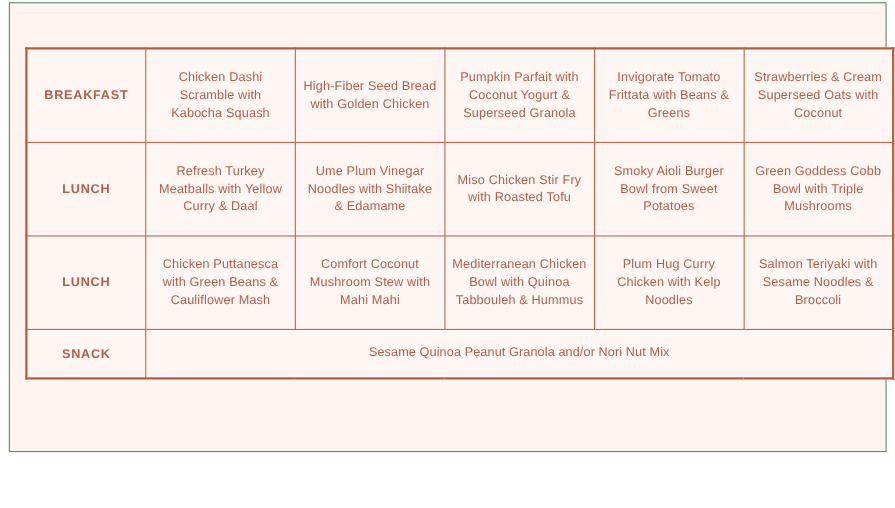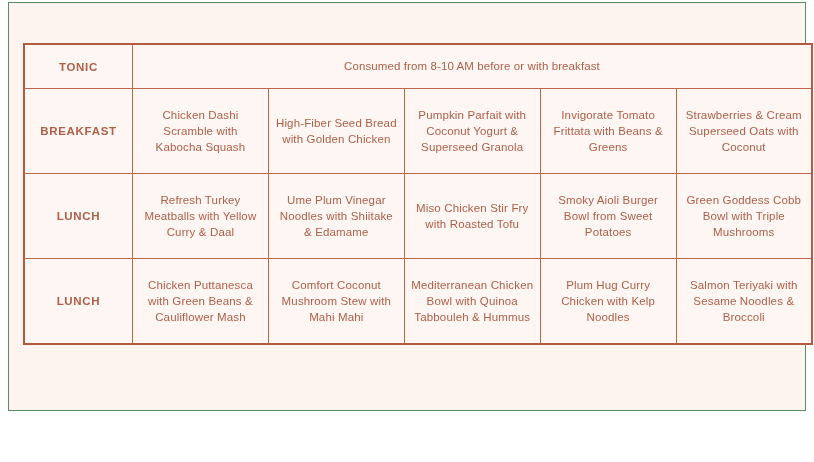--- a/index.html
+++ b/index.html
@@ -78,24 +78,20 @@
   tr.meal-row td  { height: 72px; }
 </style>
 </head>
 <body>
 
 <div id="page-card">
 
   <table id="meal-plan-table">
     <tbody>
 
-      <tr class="note-row">
-        <td class="row-label">TONIC</td>
-        <td class="note-cell" colspan="5">Consumed from 8-10 AM before or with breakfast</td>
-      </tr>
 
       <tr class="meal-row">
         <td class="row-label">BREAKFAST</td>
         <td class="meal-cell">Chicken Dashi Scramble with Kabocha Squash</td>
         <td class="meal-cell">High-Fiber Seed Bread with Golden Chicken</td>
         <td class="meal-cell">Pumpkin Parfait with Coconut Yogurt &amp; Superseed Granola</td>
         <td class="meal-cell">Invigorate Tomato Frittata with Beans &amp; Greens</td>
         <td class="meal-cell">Strawberries &amp; Cream Superseed Oats with Coconut</td>
       </tr>
 
@@ -111,17 +107,21 @@
 
       <tr class="meal-row">
         <td class="row-label">LUNCH</td>
         <td class="meal-cell">Chicken Puttanesca with Green Beans &amp; Cauliflower Mash</td>
         <td class="meal-cell">Comfort Coconut Mushroom Stew with Mahi Mahi</td>
         <td class="meal-cell">Mediterranean Chicken Bowl with Quinoa Tabbouleh &amp; Hummus</td>
         <td class="meal-cell">Plum Hug Curry Chicken with Kelp Noodles</td>
         <td class="meal-cell">Salmon Teriyaki with Sesame Noodles &amp; Broccoli</td>
       </tr>
 
+      <tr class="note-row">
+        <td class="row-label">SNACK</td>
+        <td class="note-cell" colspan="5">Sesame Quinoa Peanut Granola and/or Nori Nut Mix</td>
+      </tr>
 
     </tbody>
   </table>
 
 </div>
 
 </body></html>

